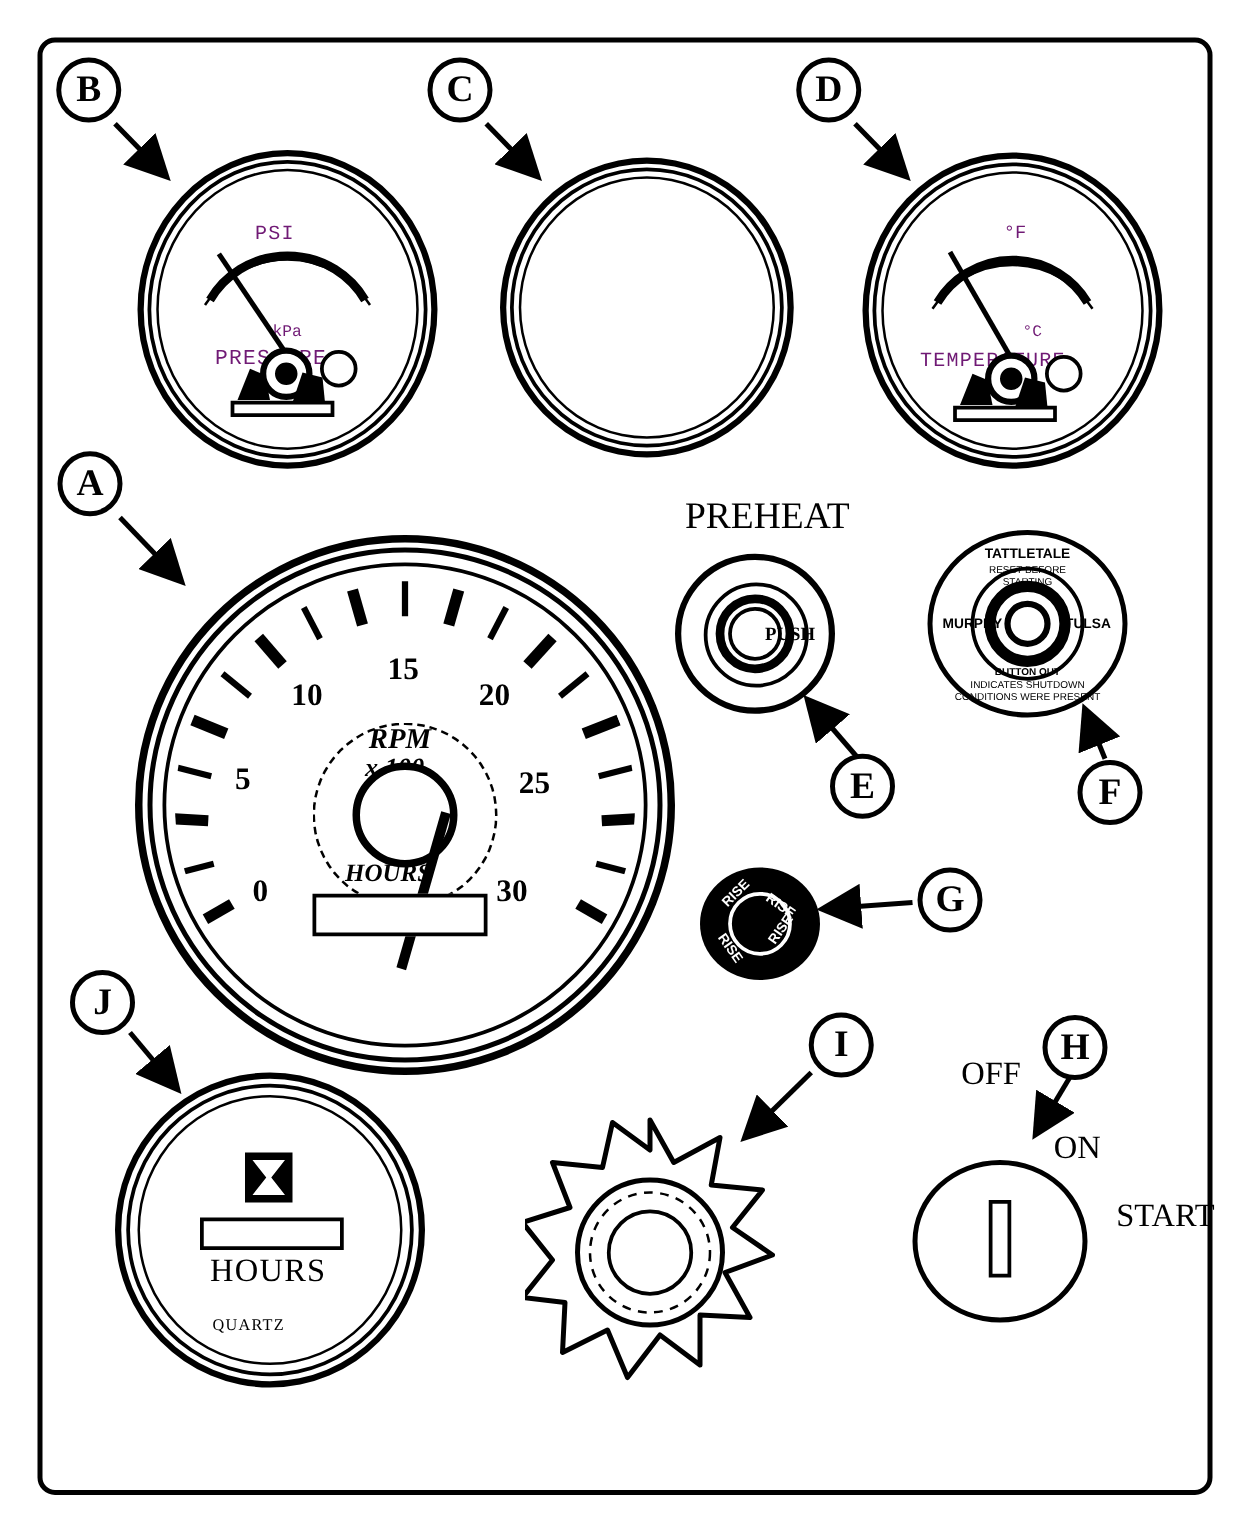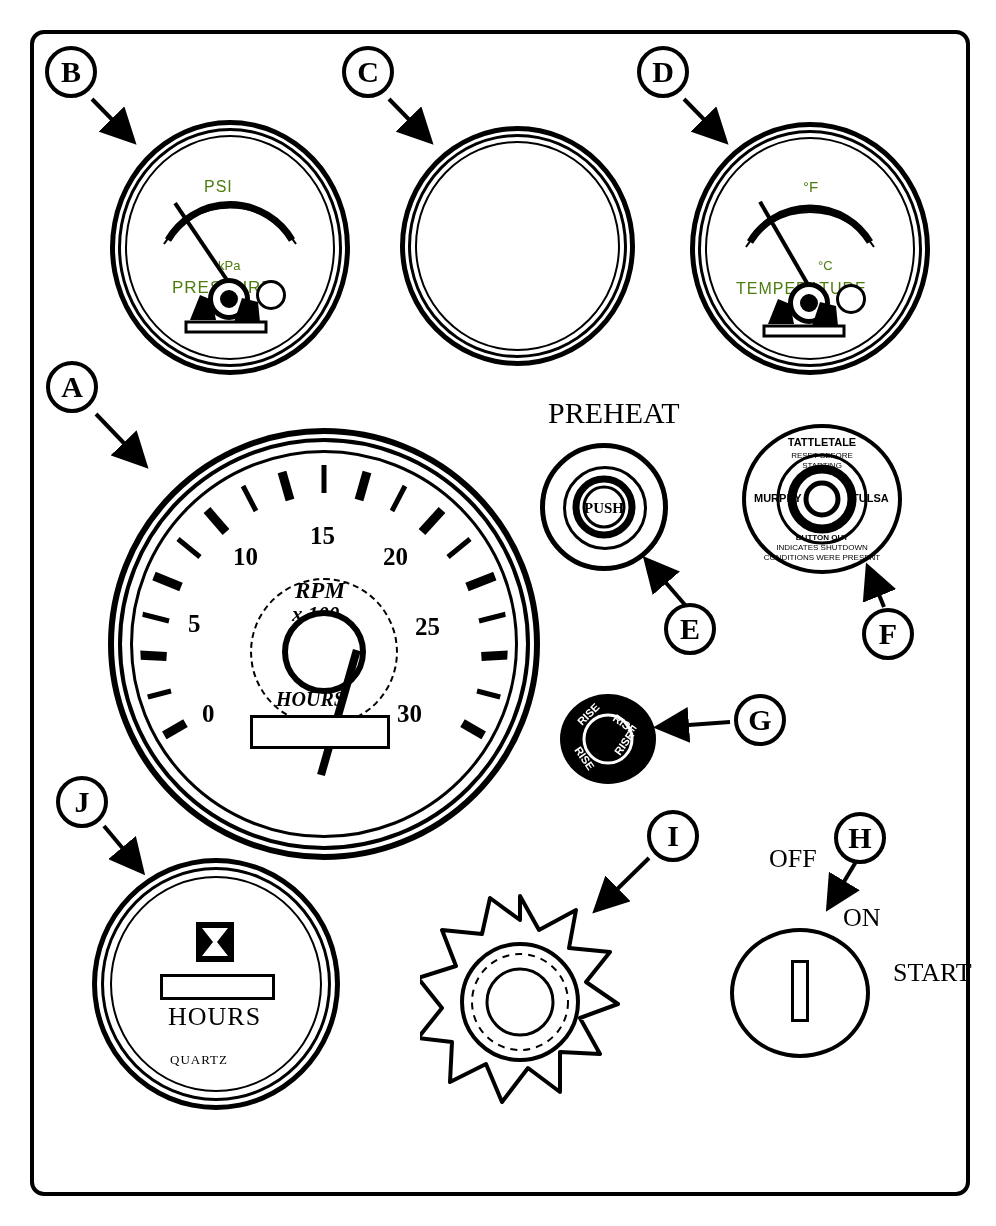--- a/index.html
+++ b/index.html
@@ -80,22 +80,22 @@
   }
   .face {
     position: absolute;
     inset: 20px;
     border-radius: 50%;
     background: #fff;
     overflow: hidden;
   }
   .gauge-label {
     position: absolute;
-    font-family: Liberation Sans, sans-serif;
-    color: #4d7c0f;
+    font-family: Liberation Mono, monospace;
+    color: #701a75;
     white-space: nowrap;
   }
   .needle {
     position: absolute;
     background: #000;
     transform-origin: 50% 100%;
   }
   .hub {
     position: absolute;
     border-radius: 50%;
@@ -327,21 +327,21 @@
     </div>
   </div>
 
   <div class="plain-text" style="left:548px;top:396px;font-size:30px;">PREHEAT</div>
   <div class="push-btn-outer" style="left:540px;top:443px;width:128px;height:128px;">
     <div class="push-btn-inner" style="left:18px;top:18px;width:84px;height:84px;"></div>
     <svg width="118" height="118" style="position:absolute;left:0;top:0;">
       <circle cx="59" cy="59" r="28" fill="none" stroke="#000" stroke-width="7"></circle>
       <circle cx="59" cy="59" r="20" fill="none" stroke="#000" stroke-width="3"></circle>
     </svg>
-    <div class="plain-text" style="left:39px;top:52px;font-size:15px;font-weight:bold;">PUSH</div>
+    <div class="plain-text" style="left:39px;top:52px;font-size:15px;font-weight:bold;padding-left:28px;">PUSH</div>
   </div>
 
   <div class="push-btn-outer" style="left:742px;top:424px;width:160px;height:150px;border-width:4px;text-align:center;">
     <svg width="152" height="142" style="position:absolute;left:0;top:0;">
       <circle cx="76" cy="71" r="44" fill="none" stroke="#000" stroke-width="3"></circle>
       <circle cx="76" cy="71" r="30" fill="none" stroke="#000" stroke-width="9"></circle>
       <circle cx="76" cy="71" r="16" fill="none" stroke="#000" stroke-width="5"></circle>
       <text x="76" y="18" font-family="Liberation Sans, sans-serif" font-size="11" font-weight="bold" text-anchor="middle" fill="#000">TATTLETALE</text>
       <text x="76" y="30" font-family="Liberation Sans, sans-serif" font-size="8" text-anchor="middle" fill="#000">RESET BEFORE</text>
       <text x="76" y="40" font-family="Liberation Sans, sans-serif" font-size="8" text-anchor="middle" fill="#000">STARTING</text>

